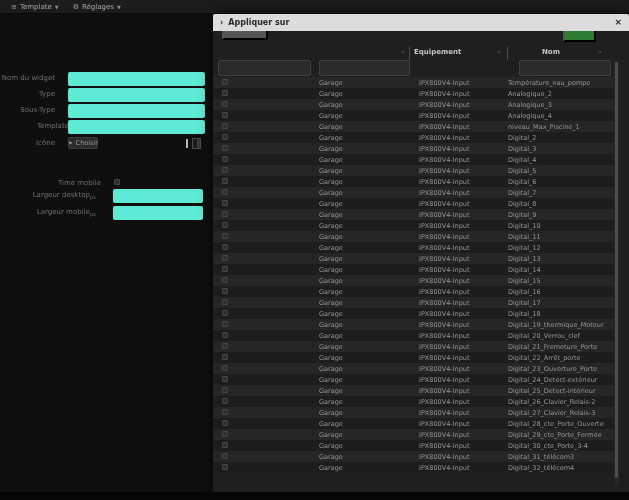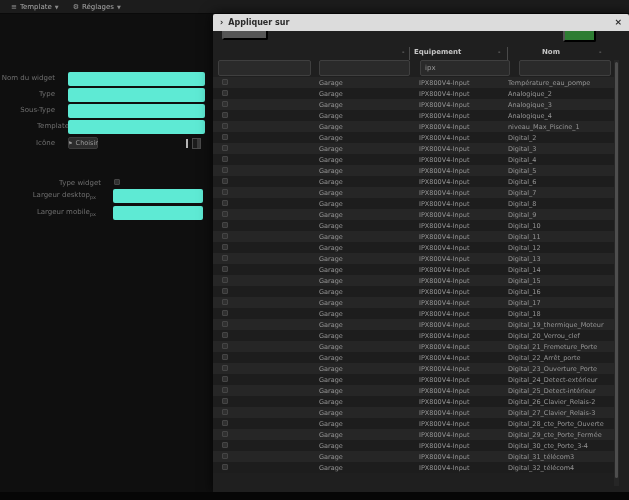--- a/index.html
+++ b/index.html
@@ -90,21 +90,21 @@
   <div class="flabel" style="left:0;top:139px;width:55px;">Icône</div>
   <button class="choisir-btn" style="left:68px;top:137px;width:30px;height:12px;">
     <span style="font-size:5px;">⚑</span>
     <span>Choisir</span>
   </button>
   <div class="vbar" style="left:186px;top:139px;height:9px;"></div>
   <div class="sq-icon" style="left:192px;top:138px;width:9px;height:11px;">
       <div class="half"></div>
     </div>
 
-  <div class="flabel" style="left:0;top:179px;width:101px;">Type widget</div>
+  <div class="flabel" style="left:0;top:179px;width:101px;">Time mobile</div>
   <div class="checkbox" style="position:absolute;left:114px;top:179px;width:6px;height:6px;"></div>
 
   <div class="flabel" style="left:0;top:191px;width:96px;">
     <span>Largeur desktop</span><span style="font-size:5px;vertical-align:sub;">px</span>
   </div>
   <input class="finput" style="left: 113px; top: 189px; width: 90px; height: 13px;" value="">
 
   <div class="flabel" style="left:0;top:208px;width:96px;">
     <span>Largeur mobile</span><span style="font-size:5px;vertical-align:sub;">px</span>
   </div>
@@ -127,21 +127,20 @@
     <span class="th" style="left:201px;">Equipement</span>
     <span class="th-sort" style="left:285px;top:0;">-</span>
     <span class="th" style="left:301px;margin-left:28px;">Nom</span>
     <span class="th-sort" style="left:386px;top:0;">-</span>
   </div>
   <div class="th-sep" style="left:196px;"></div>
   <div class="th-sep" style="left:294px;"></div>
 
   <input class="filter-input" style="left: 5px; width: 93px;" value="">
   <input class="filter-input" style="left: 106px; width: 91px;" value="">
-  <input class="filter-input" style="left: 207px; width: 90px;" value="ipx">
   <input class="filter-input" style="left: 306px; width: 92px;" value="">
 
   <div class="tbody">
   <div class="row odd">
     <div class="checkbox"></div>
     <span class="cell c-objet">Garage</span>
     <span class="cell c-equip">IPX800V4-Input</span>
     <span class="cell c-nom">Température_eau_pompe</span>
   </div>
 

